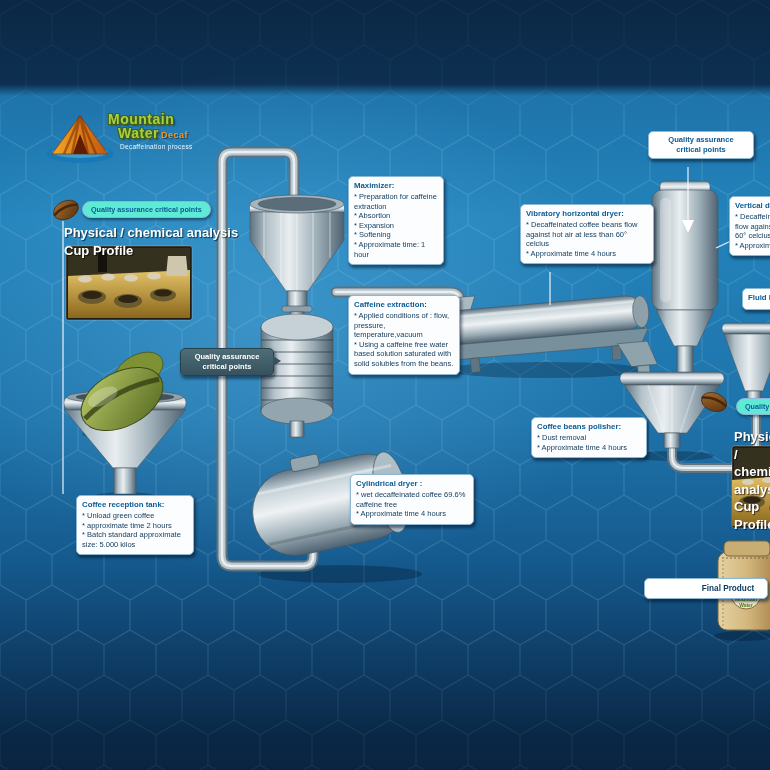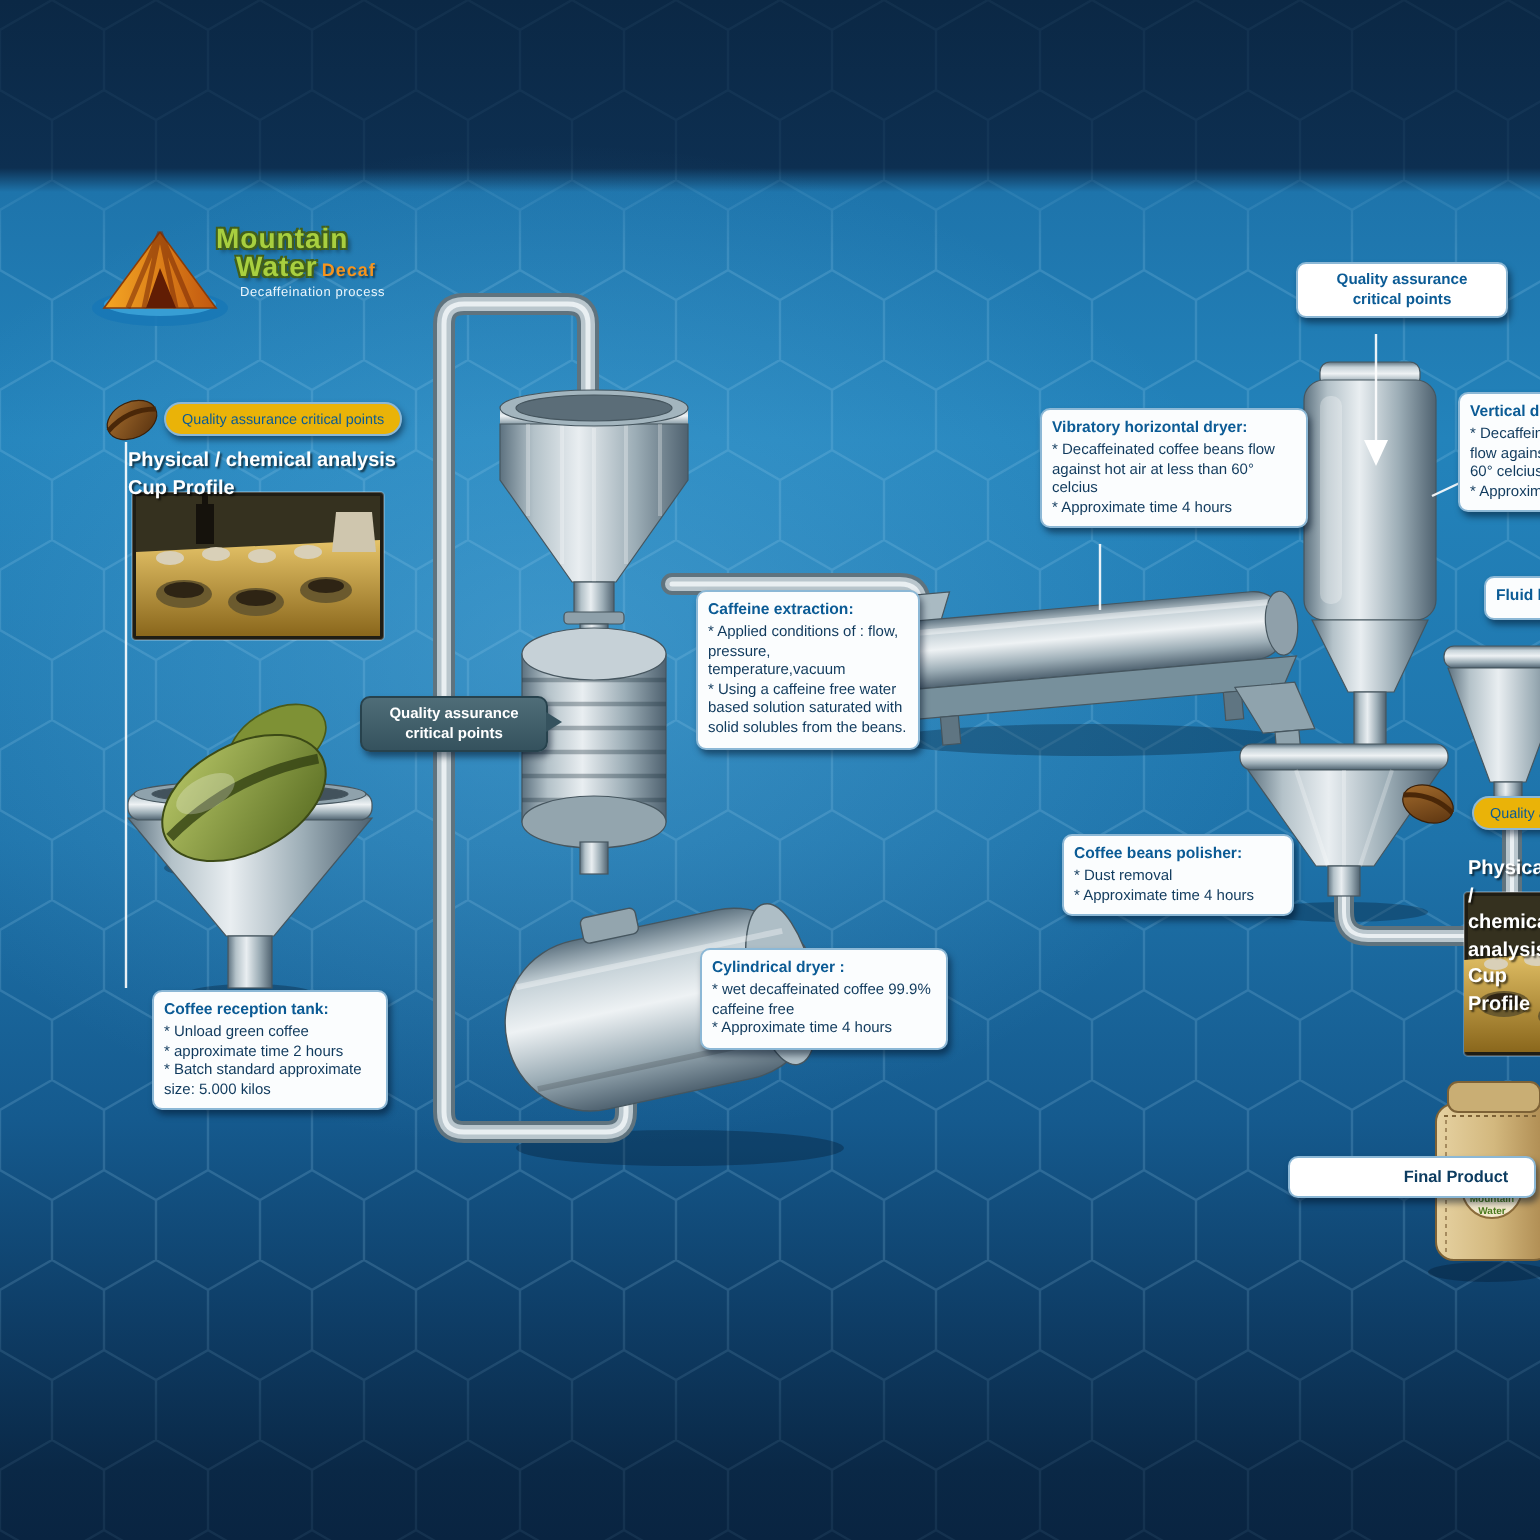--- a/index.html
+++ b/index.html
@@ -9,23 +9,23 @@
     radial-gradient(ellipse 520px 360px at 36% 42%, rgba(110,195,240,0.35), rgba(110,195,240,0) 70%),
     linear-gradient(180deg,#0b2845 0px,#0d2f51 84px,#1e74ab 96px,#2383bb 220px,#1e73aa 420px,#155a8e 560px,#0e3d66 660px,#0a2846 735px,#092441 770px);}
   svg.layer{position:absolute;left:0;top:0;}
   .hex{z-index:1;
     -webkit-mask-image:linear-gradient(180deg,rgba(0,0,0,.28) 0,rgba(0,0,0,.28) 84px,#000 125px,#000 630px,rgba(0,0,0,.5) 710px,rgba(0,0,0,.4) 770px);
     mask-image:linear-gradient(180deg,rgba(0,0,0,.28) 0,rgba(0,0,0,.28) 84px,#000 125px,#000 630px,rgba(0,0,0,.5) 710px,rgba(0,0,0,.4) 770px);}
   .machines{z-index:2;}
   .callout{position:absolute;z-index:5;background:#fbfdfe;border:1px solid #8cb8d6;border-radius:5px;
     padding:4px 5px 5px;box-shadow:1.5px 2.5px 3px rgba(0,15,35,.5);color:#103a5d;font-size:7.5px;line-height:1.28;}
   .callout .t{font-weight:bold;color:#0b5b95;font-size:7.8px;margin-bottom:1px;}
-  .qa-pill{position:absolute;z-index:5;background:#eab308;border:1px solid #8cb8d6;border-radius:9px;
-    padding:3px 8px;font-size:7.2px;font-weight:normal;color:#0b5b95;box-shadow:1px 2px 3px rgba(0,15,35,.5);white-space:nowrap;}
-  .qa-analysis{position:absolute;z-index:5;color:#fff;font-weight:bold;font-size:10px;line-height:1.35;
+  .qa-pill{position:absolute;z-index:5;background:#5eead4;border:1px solid #8cb8d6;border-radius:9px;
+    padding:3px 8px;font-size:7.2px;font-weight:bold;color:#0b5b95;box-shadow:1px 2px 3px rgba(0,15,35,.5);white-space:nowrap;}
+  .qa-analysis{position:absolute;z-index:5;color:#fff;font-weight:bold;font-size:13px;line-height:1.35;
     text-shadow:1px 1px 1px rgba(0,0,0,.65);}
   .badge-dark{position:absolute;z-index:5;background:linear-gradient(180deg,#4f6d78,#35525e);border:1px solid #27424d;
     color:#fff;font-weight:bold;font-size:7.5px;line-height:1.3;text-align:center;border-radius:5px;padding:3px 6px;
     box-shadow:1.5px 2.5px 3px rgba(0,15,35,.5);}
   .badge-arrow{position:absolute;z-index:5;width:0;height:0;border-top:5px solid transparent;border-bottom:5px solid transparent;border-left:8px solid #35525e;}
   .qa-white{position:absolute;z-index:5;background:#fff;border:1px solid #8cb8d6;border-radius:5px;color:#0b5b95;
     font-weight:bold;font-size:7.6px;line-height:1.3;text-align:center;padding:3px 6px;box-shadow:1.5px 2.5px 3px rgba(0,15,35,.5);}
   .final-box{position:absolute;z-index:5;background:#fff;border:1px solid #8cb8d6;border-radius:5px;color:#0d3c60;
     font-weight:bold;font-size:8.2px;text-align:center;padding:5px 4px;box-shadow:1.5px 2.5px 3px rgba(0,15,35,.5);}
   .logo{position:absolute;z-index:5;display:flex;align-items:flex-start;}
@@ -289,30 +289,38 @@
     <div>critical points</div>
   </div>
 
   <div class="callout" style="left:76px;top:495px;width:106px;">
     <div class="t">Coffee reception tank:</div>
     <div>* Unload green coffee</div>
     <div>* approximate time 2 hours</div>
     <div>* Batch standard approximate size: 5.000 kilos</div>
   </div>
 
+  <div class="callout" style="left:348px;top:176px;width:84px;">
+    <div class="t">Maximizer:</div>
+    <div>* Preparation for caffeine extraction</div>
+    <div>* Absortion</div>
+    <div>* Expansion</div>
+    <div>* Softening</div>
+    <div>* Approximate time: 1 hour</div>
+  </div>
 
   <div class="callout" style="left:348px;top:295px;width:100px;">
     <div class="t">Caffeine extraction:</div>
     <div>* Applied conditions of : flow, pressure, temperature,vacuum</div>
     <div>* Using a caffeine free water based solution saturated with solid solubles from the beans.</div>
   </div>
 
   <div class="callout" style="left:350px;top:474px;width:112px;">
     <div class="t">Cylindrical dryer :</div>
-    <div>* wet decaffeinated coffee 99.9% caffeine free</div>
+    <div>* wet decaffeinated coffee 69.6% caffeine free</div>
     <div>* Approximate time 4 hours</div>
   </div>
 
   <div class="callout" style="left:491px;top:204px;width:122px;margin-left:29px;">
     <div class="t">Vibratory horizontal dryer:</div>
     <div>* Decaffeinated coffee beans flow against hot air at less than 60° celcius</div>
     <div>* Approximate time 4 hours</div>
   </div>
 
   <div class="callout" style="left:531px;top:417px;width:104px;">

